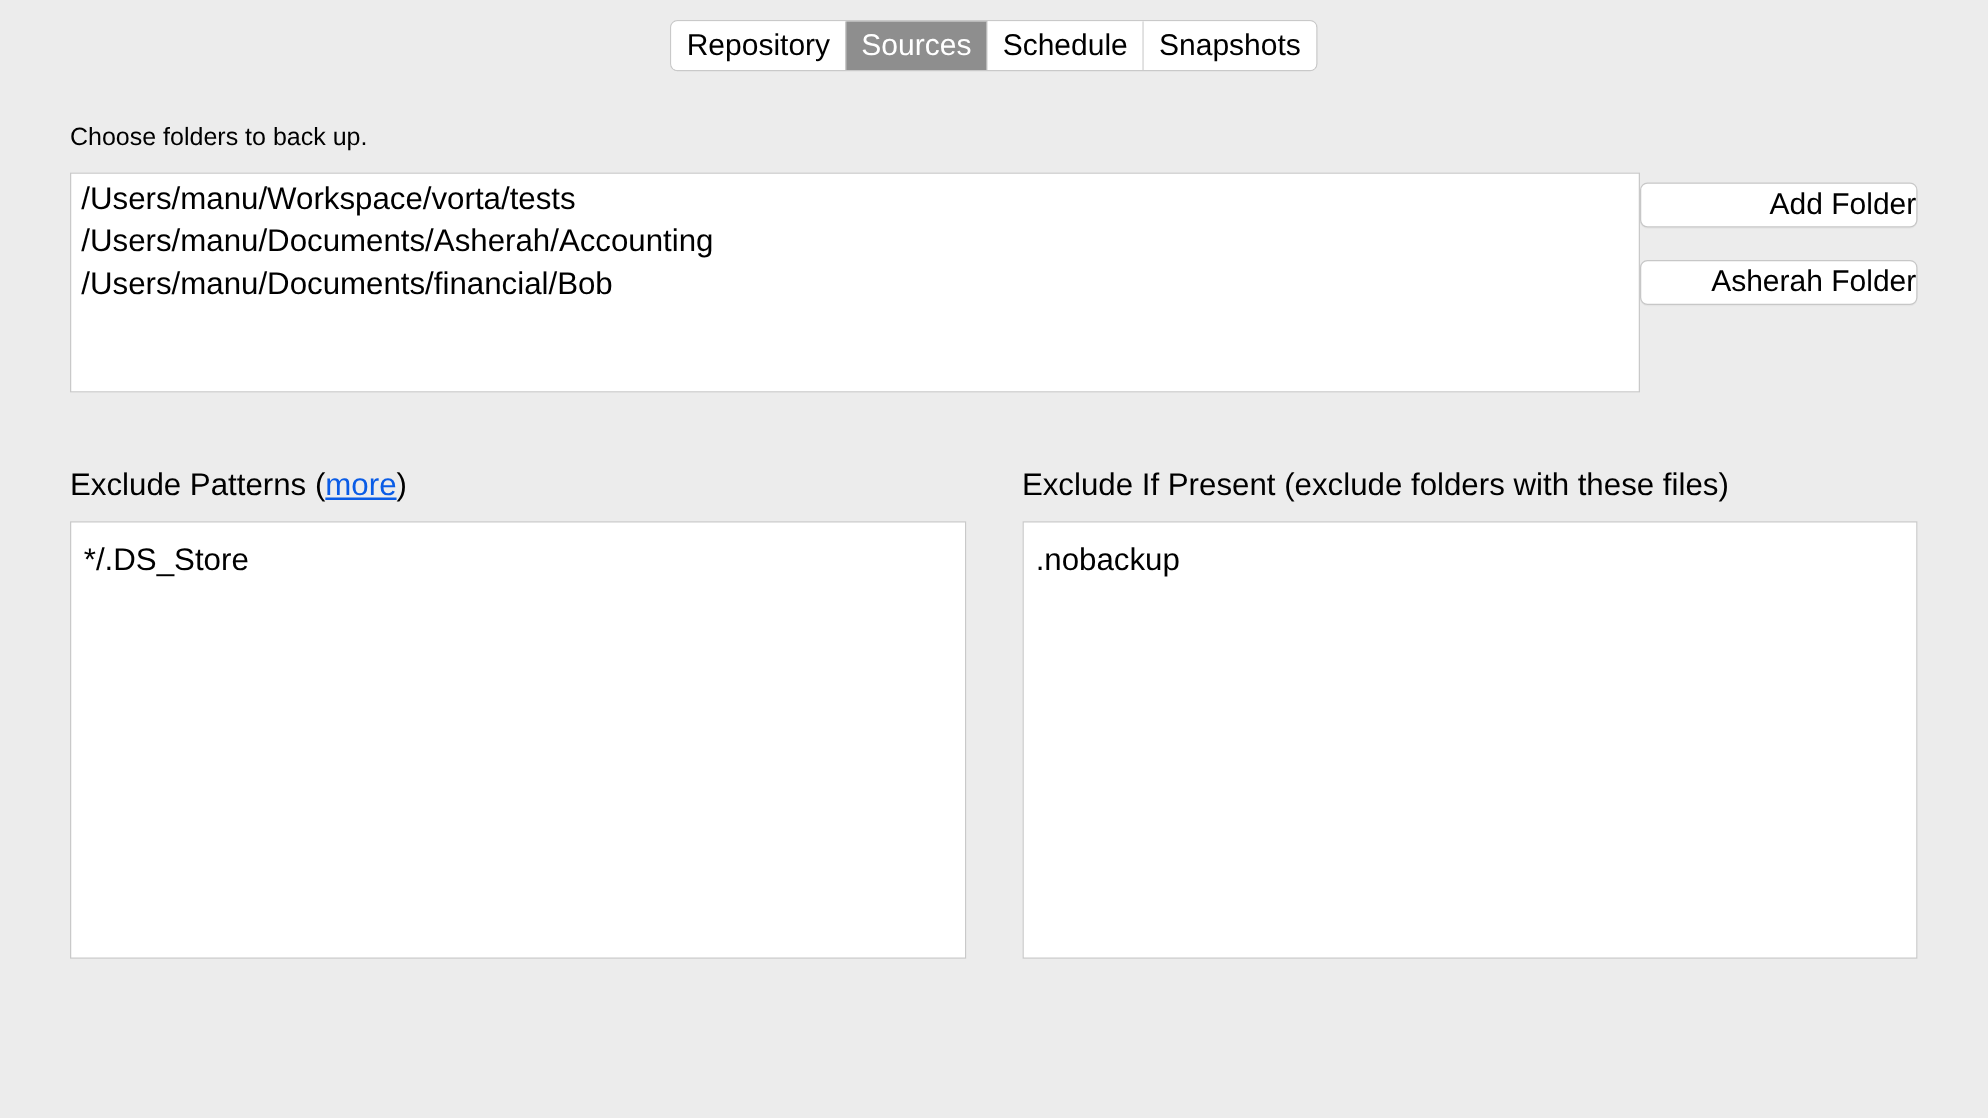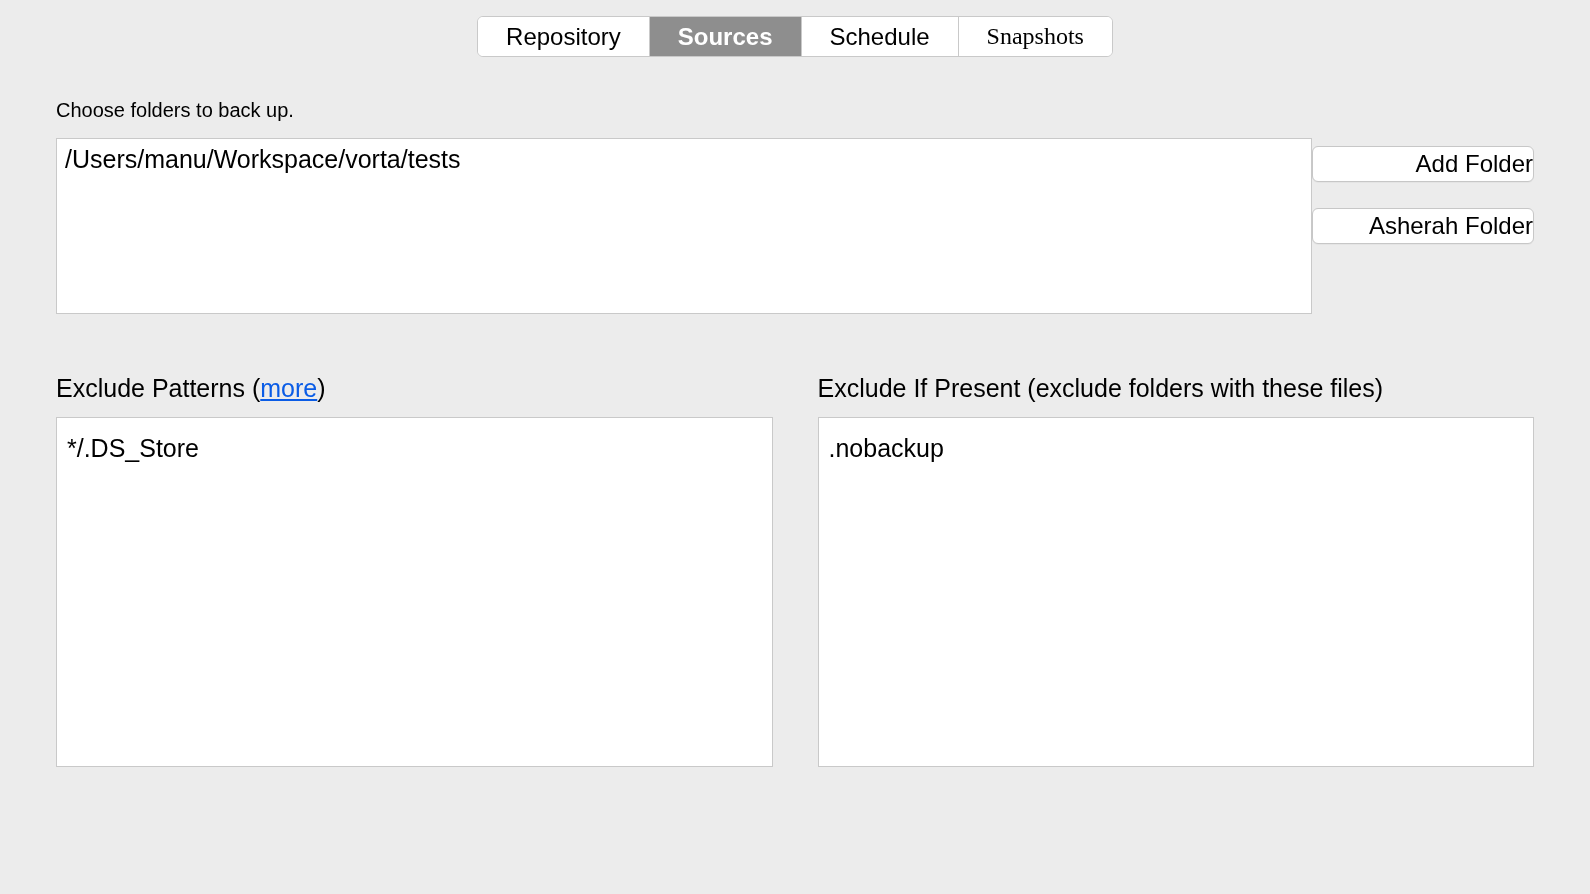--- a/index.html
+++ b/index.html
@@ -22,36 +22,34 @@
     padding-top: 16px;
   }
   .tabbar-inner {
     display: flex;
     border: 1px solid #c9c9c9;
     border-radius: 6px;
     overflow: hidden;
     background: #fff;
   }
   .tab {
-    padding: 4px 28px;
+    padding: 4px 12px;
     font-size: 24px;
     background: #fff;
     border-right: 1px solid #c9c9c9;
     cursor: default;
     user-select: none;
     line-height: 1.3;
   }
   .tab:last-child {
     border-right: none;
-    font-family: Liberation Serif, serif;
   }
   .tab.active {
     background: #8e8e8e;
     color: #fff;
-    font-weight: bold;
   }
   .content {
     padding: 42px 56px 0 56px;
   }
   .section-title {
     font-size: 20px;
     margin-bottom: 16px;
   }
   .folders-row {
     display: flex;
@@ -127,20 +125,22 @@
   </div>
 </div>
 
 <div class="content">
 
   <div class="section-title">Choose folders to back up.</div>
 
   <div class="folders-row">
     <div class="folder-list">
       <div class="folder-item">/Users/manu/Workspace/vorta/tests</div>
+      <div class="folder-item">/Users/manu/Documents/Asherah/Accounting</div>
+      <div class="folder-item">/Users/manu/Documents/financial/Bob</div>
     </div>
     <div class="button-col">
       <div class="mac-button">Add Folder</div>
       <div class="mac-button">Asherah Folder</div>
     </div>
   </div>
 
   <div class="exclude-row">
     <div class="exclude-col">
       <div class="exclude-label">

